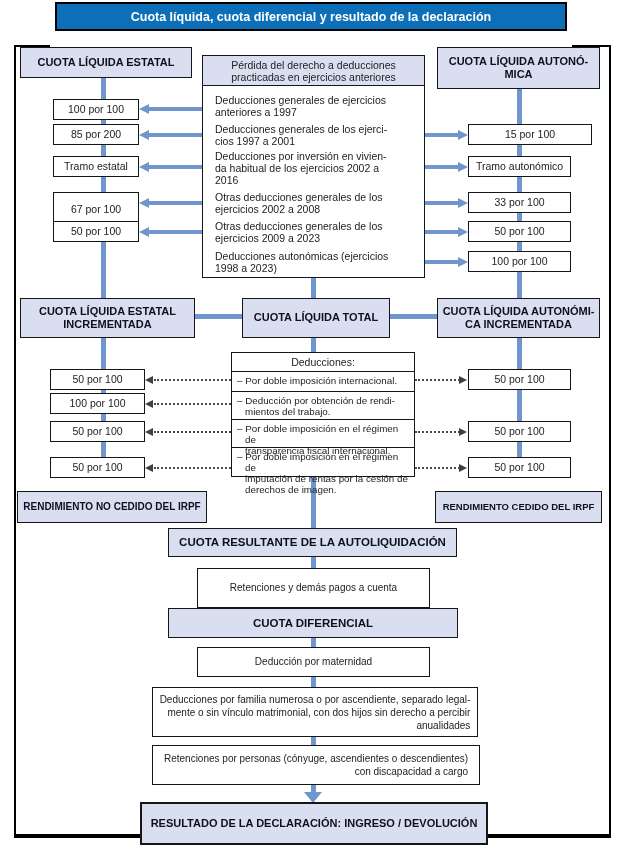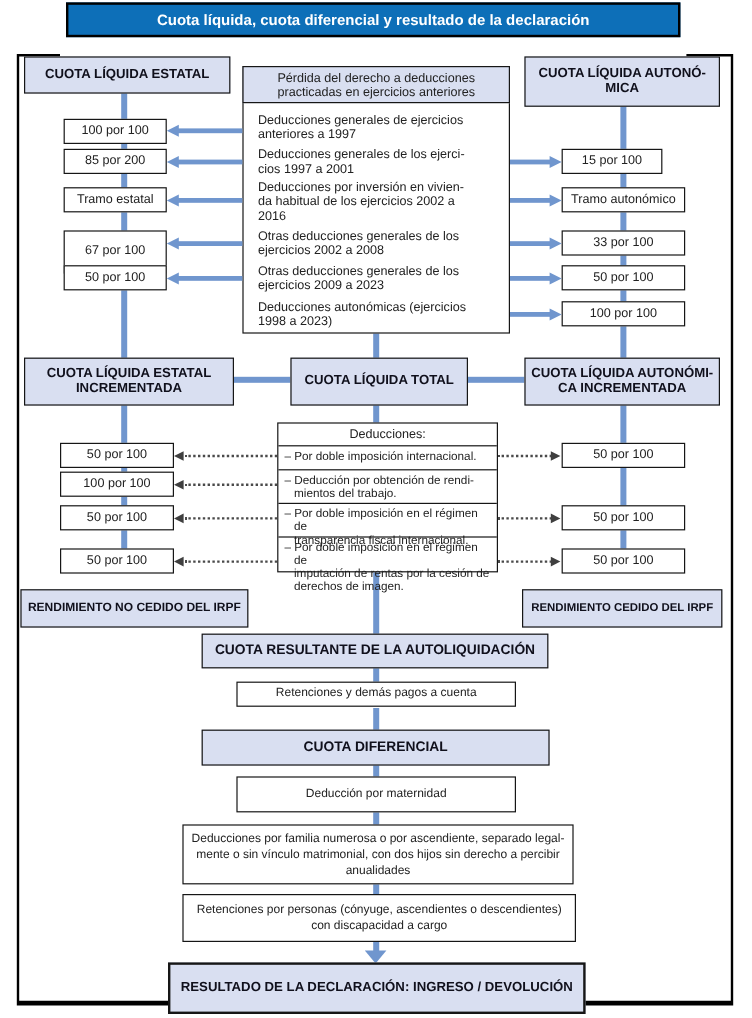--- a/index.html
+++ b/index.html
@@ -6,21 +6,21 @@
   .canvas{position:relative;width:627px;height:848px;background:#fff;
           font-family:"Liberation Sans",sans-serif;color:#222;overflow:hidden;}
   .abs{position:absolute;box-sizing:border-box;}
   .pre{white-space:pre-line;}
   
   .bluebox{background:#d9dff1;border:1.8px solid #161616;display:flex;align-items:center;
            justify-content:center;text-align:center;font-weight:bold;color:#10101c;
            font-size:11px;line-height:1.22;white-space:pre-line;}
   
   .whitebox{background:#fff;border:1.4px solid #161616;display:flex;align-items:center;
-            justify-content:center;text-align:center;color:#222;font-size:10px;
+            justify-content:center;text-align:right;color:#222;font-size:10px;
             line-height:1.25;white-space:pre-line;}
   .pct{font-size:10.5px;}
   
   .vline,.hline{background:#7096ce;}
   .dotline{border-top:2px dotted #4a4a4a;height:0;}
   
   .ah-left-blue{width:0;height:0;border-top:5.5px solid transparent;border-bottom:5.5px solid transparent;border-right:10px solid #7096ce;}
   .ah-right-blue{width:0;height:0;border-top:5.5px solid transparent;border-bottom:5.5px solid transparent;border-left:10px solid #7096ce;}
   .ah-down-blue{width:0;height:0;border-left:9px solid transparent;border-right:9px solid transparent;border-top:11px solid #7096ce;}
   .ah-left-dark{width:0;height:0;border-top:4.5px solid transparent;border-bottom:4.5px solid transparent;border-right:8.5px solid #3f3f3f;}
@@ -96,21 +96,21 @@
   <div class="abs ah-left-blue" style="left:139px;top:103.5px;"></div>
   <div class="abs hline" style="left:148px;top:133px;width:54px;height:4px;"></div>
   <div class="abs ah-left-blue" style="left:139px;top:129.5px;"></div>
   <div class="abs hline" style="left:148px;top:165px;width:54px;height:4px;"></div>
   <div class="abs ah-left-blue" style="left:139px;top:161.5px;"></div>
   <div class="abs hline" style="left:148px;top:201px;width:54px;height:4px;"></div>
   <div class="abs ah-left-blue" style="left:139px;top:197.5px;"></div>
   <div class="abs hline" style="left:148px;top:230px;width:54px;height:4px;"></div>
   <div class="abs ah-left-blue" style="left:139px;top:226.5px;"></div>
 
-  <div class="abs whitebox pct" style="left:468px;top:124px;width:84px;height:21px;">15 por 100</div>
+  <div class="abs whitebox pct" style="left:468px;top:124px;width:124px;height:21px;">15 por 100</div>
   <div class="abs whitebox pct" style="left:468px;top:156px;width:103px;height:21px;">Tramo autonómico</div>
   <div class="abs whitebox pct" style="left:468px;top:192px;width:103px;height:21px;">33 por 100</div>
   <div class="abs whitebox pct" style="left:468px;top:221px;width:103px;height:21px;">50 por 100</div>
   <div class="abs whitebox pct" style="left:468px;top:251px;width:103px;height:21px;">100 por 100</div>
 
   <div class="abs hline" style="left:425px;top:133px;width:34px;height:4px;"></div>
   <div class="abs ah-right-blue" style="left:458px;top:129.5px;"></div>
   <div class="abs hline" style="left:425px;top:165px;width:34px;height:4px;"></div>
   <div class="abs ah-right-blue" style="left:458px;top:161.5px;"></div>
   <div class="abs hline" style="left:425px;top:201px;width:34px;height:4px;"></div>
@@ -161,21 +161,21 @@
   <div class="abs ah-right-dark" style="left:459px;top:375.5px;"></div>
   <div class="abs dotline" style="left:415px;top:431px;width:45px;"></div>
   <div class="abs ah-right-dark" style="left:459px;top:427.5px;"></div>
   <div class="abs dotline" style="left:415px;top:467px;width:45px;"></div>
   <div class="abs ah-right-dark" style="left:459px;top:463.5px;"></div>
 
   <div class="abs bluebox" style="left:17px;top:491px;width:190px;height:32px;font-size:10px;">RENDIMIENTO NO CEDIDO DEL IRPF</div>
   <div class="abs bluebox" style="left:435px;top:491px;width:167px;height:32px;font-size:9.5px;">RENDIMIENTO CEDIDO DEL IRPF</div>
 
   <div class="abs bluebox" style="left:168px;top:528px;width:289px;height:29px;font-size:11.5px;">CUOTA RESULTANTE DE LA AUTOLIQUIDACIÓN</div>
-  <div class="abs whitebox" style="left:197px;top:568px;width:233px;height:21px;">Retenciones y demás pagos a cuenta</div>
+  <div class="abs whitebox" style="left:197px;top:568px;width:233px;height:40px;">Retenciones y demás pagos a cuenta</div>
   <div class="abs bluebox" style="left:168px;top:608px;width:290px;height:30px;font-size:11.5px;">CUOTA DIFERENCIAL</div>
   <div class="abs whitebox" style="left:197px;top:647px;width:233px;height:30px;">Deducción por maternidad</div>
   <div class="abs whitebox" style="left:152px;top:687px;width:326px;height:50px;line-height:1.3;">Deducciones por familia numerosa o por ascendiente, separado legal-
 mente o sin vínculo matrimonial, con dos hijos sin derecho a percibir
 anualidades</div>
   <div class="abs whitebox" style="left:152px;top:745px;width:328px;height:40px;line-height:1.3;">Retenciones por personas (cónyuge, ascendientes o descendientes)
 con discapacidad a cargo</div>
   <div class="abs bluebox" style="left:140px;top:802px;width:348px;height:43px;border-width:2.5px;font-size:11px;">RESULTADO DE LA DECLARACIÓN: INGRESO / DEVOLUCIÓN</div>
 
 </div>

